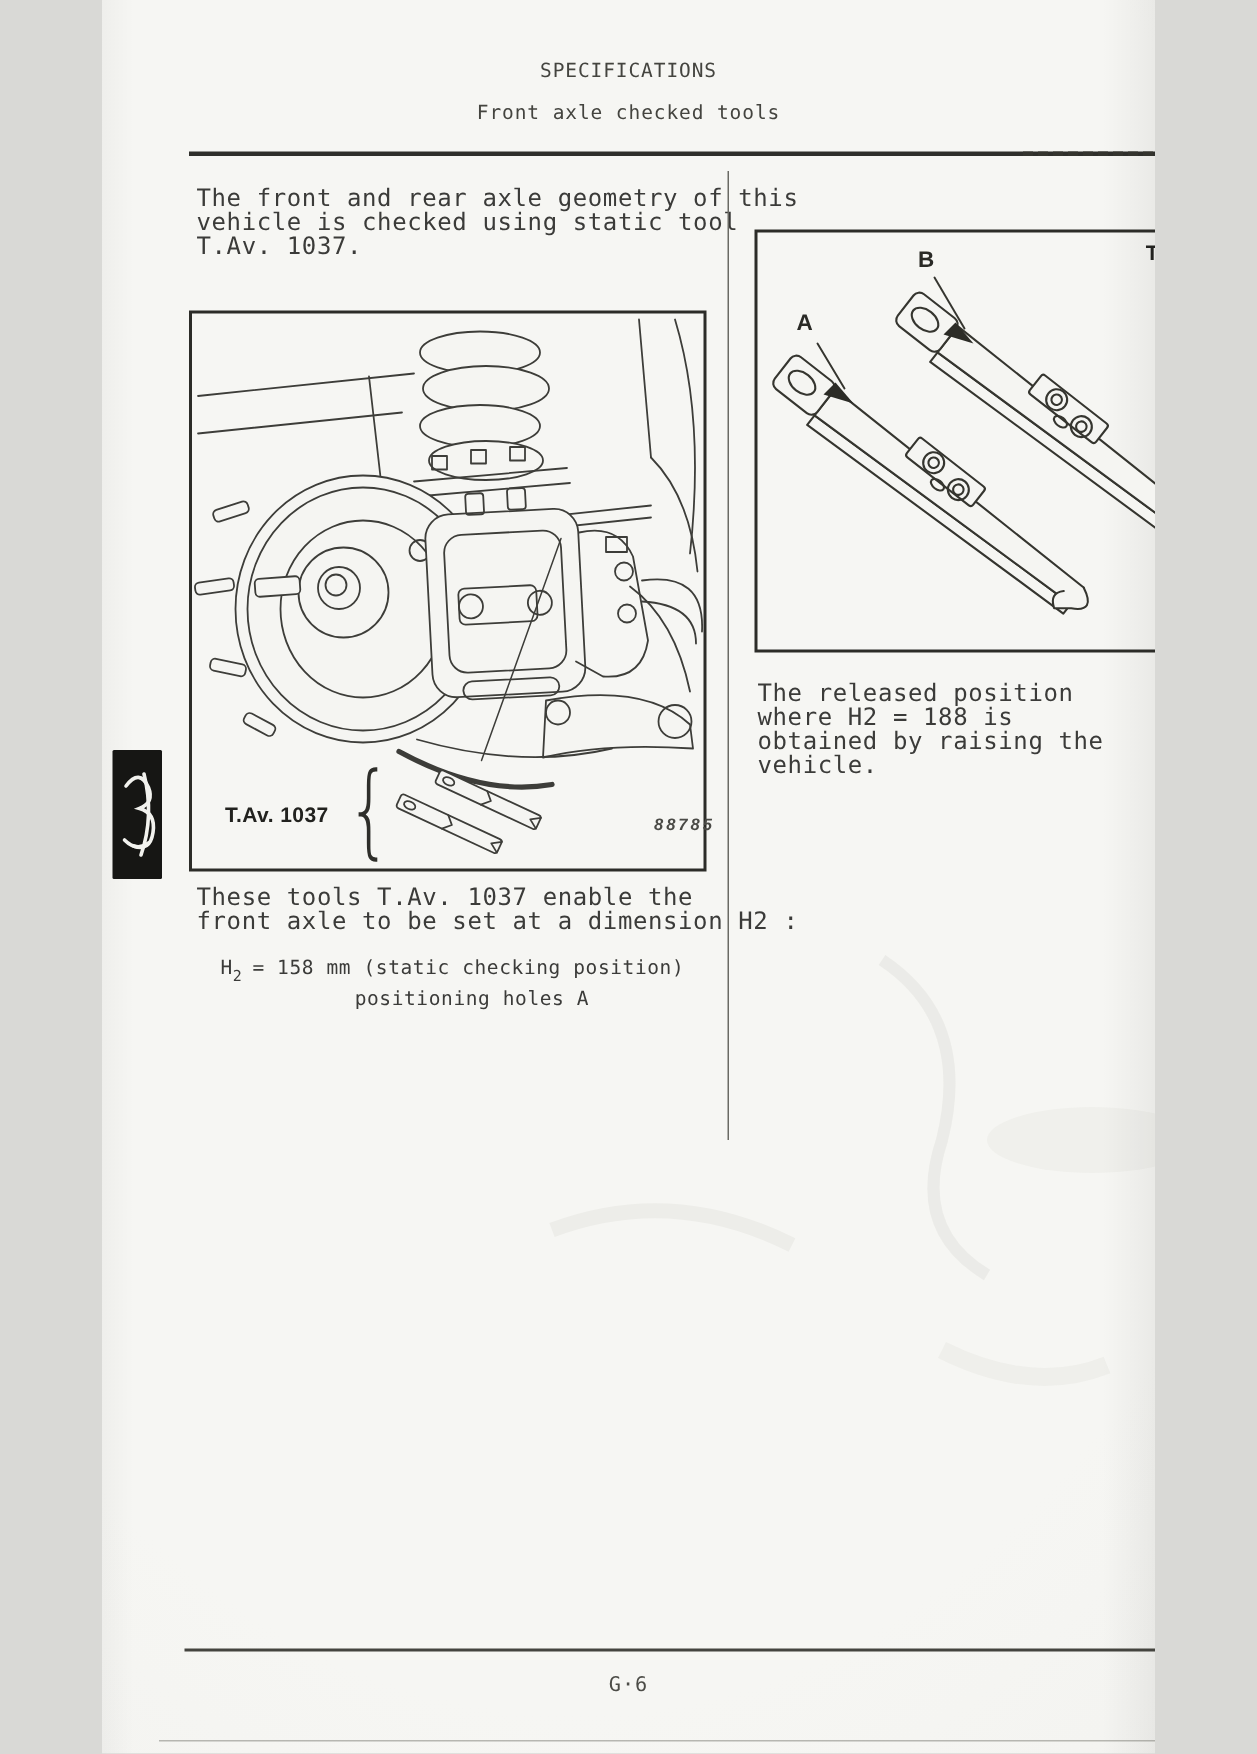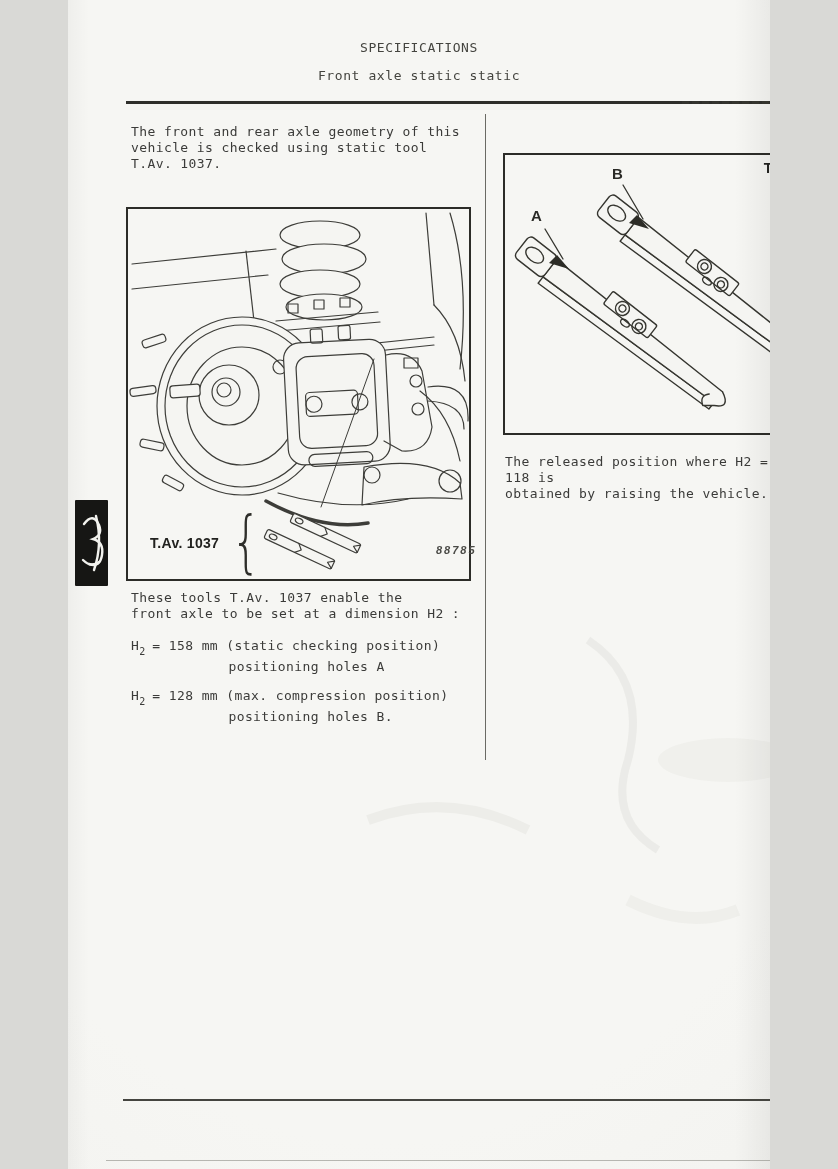--- a/index.html
+++ b/index.html
@@ -6,21 +6,21 @@
   .page{
     position:relative;width:702px;height:1169px;margin:0 auto;overflow:hidden;
     background:
       linear-gradient(90deg, rgba(0,0,0,0.03) 0, rgba(0,0,0,0) 3%, rgba(0,0,0,0) 95%, rgba(0,0,0,0.05) 100%),
       radial-gradient(130% 105% at 45% 40%, #f6f6f3 55%, #efefec 100%);
     font-family:"DejaVu Sans Mono", monospace;
     color:#383836;
   }
   .mono{
     font-family:"DejaVu Sans Mono", monospace;
-    font-size:13px;line-height:16px;letter-spacing:0.4px;
+    font-size:16px;line-height:16px;letter-spacing:0.4px;
     white-space:pre-line;color:#3b3b39;
   }
   .abs{position:absolute;}
   .title{width:100%;text-align:center;font-size:13px;letter-spacing:0.6px;color:#44443f;}
   .rule{background:#2f2f2b;}
   .figure{position:absolute;border:2px solid #2c2c28;background:transparent;}
   .tool-label{
     font-family:"Liberation Sans", sans-serif;font-weight:bold;
     font-size:14px;color:#22221f;letter-spacing:0.3px;
   }
@@ -29,21 +29,21 @@
     color:#4a4a46;letter-spacing:2px;font-style:italic;
   }
   .marker{
     font-family:"Liberation Sans", sans-serif;font-weight:bold;
     font-size:15px;color:#2a2a26;
   }
   .brace{
     font-family:"DejaVu Sans", sans-serif;font-size:56px;font-weight:300;
     color:#2e2e2a;transform:scale(0.85,1.22);transform-origin:top left;line-height:60px;
   }
-  .dim-line{font-family:"DejaVu Sans Mono", monospace;font-size:13px;letter-spacing:0.4px;color:#3b3b39;}
+  .dim-line{font-family:"DejaVu Sans Mono", monospace;font-size:13px;letter-spacing:0.4px;color:#3b3b39;margin-left:16px;}
   .dim-sub{font-size:10px;letter-spacing:0;vertical-align:-5px;}
   .dim-val{margin-left:7px;}
   .dim-note{font-family:"DejaVu Sans Mono", monospace;font-size:13px;letter-spacing:0.4px;color:#3b3b39;margin-left:42px;margin-top:2px;text-align:center;}
   .tab{
     position:absolute;left:7px;top:500px;width:33px;height:86px;
     background:#161614;border-radius:1px;
   }
   svg{display:block;}
 </style>
 </head>
@@ -54,21 +54,21 @@
   <svg class="abs" style="left:0;top:0;" width="838" height="1169" viewBox="0 0 838 1169">
     <path d="M520 640 q60 40 40 120 q-20 60 30 90" stroke="rgba(130,128,118,0.09)" stroke-width="8" fill="none"></path>
     <path d="M300 820 q80 -30 160 10" stroke="rgba(130,128,118,0.07)" stroke-width="10" fill="none"></path>
     <path d="M560 900 q60 30 110 10" stroke="rgba(130,128,118,0.06)" stroke-width="12" fill="none"></path>
     <ellipse cx="660" cy="760" rx="70" ry="22" fill="rgba(130,128,118,0.05)"></ellipse>
     <path d="M782 700 q12 20 0 42" stroke="rgba(110,110,103,0.35)" stroke-width="1.4" fill="none"></path>
     <path d="M786 725 q8 16 -2 30" stroke="rgba(110,110,103,0.18)" stroke-width="1.2" fill="none"></path>
   </svg>
 
   <div class="abs title" style="top:40px;">SPECIFICATIONS</div>
-  <div class="abs title" style="top:68px;">Front axle static static</div>
+  <div class="abs title" style="top:68px;">Front axle checked tools</div>
   <div class="abs rule" style="left:58px;top:101px;width:702px;height:2.5px;"></div>
   <div class="abs" style="left:614px;top:101px;width:160px;height:3px;background:repeating-linear-gradient(90deg,#34342e 0 7px,rgba(0,0,0,0) 7px 10px);"></div>
   <svg class="abs" style="left:742px;top:76px;" width="54" height="58" viewBox="0 0 54 58">
     <path d="M12 24 q18 -16 30 -2 q8 10 -4 17 q-12 6 -18 -3" stroke="#8b8b85" stroke-width="1.6" fill="none"></path>
     <path d="M20 36 q-4 16 14 14" stroke="#55554f" stroke-width="2" fill="none"></path>
   </svg>
 
   <div class="abs mono" style="left:63px;top:124px;">The front and rear axle geometry of this
 vehicle is checked using static tool
 T.Av. 1037.</div>
@@ -168,24 +168,20 @@
   </div>
 
   <div class="abs mono" style="left:63px;top:590px;">These tools T.Av. 1037 enable the
 front axle to be set at a dimension H2 :</div>
 
   <div class="abs" style="left:63px;top:638px;">
     <div class="dim-line"><span>H</span><span class="dim-sub">2</span><span class="dim-val">= 158 mm (static checking position)</span></div>
     <div class="dim-note">positioning holes A</div>
   </div>
 
-  <div class="abs" style="left:63px;top:688px;">
-    <div class="dim-line"><span>H</span><span class="dim-sub">2</span><span class="dim-val">= 128 mm (max. compression position)</span></div>
-    <div class="dim-note">positioning holes B.</div>
-  </div>
 
   <div class="abs" style="left:417px;top:114px;width:1px;height:646px;background:#6a6a64;"></div>
 
   <div class="figure" style="left:435px;top:153px;width:342px;height:278px;">
     <svg width="342" height="278" viewBox="0 0 342 278" stroke="#35352f" fill="none" stroke-width="1.4" stroke-linecap="round" stroke-linejoin="round">
 
       <g transform="translate(104,42) rotate(38)">
         <polygon points="36,20 248,14 248,22 36,28" fill="#f5f5f2"></polygon>
         <polygon points="36,-2 248,0 248,14 36,20" fill="#f5f5f2"></polygon>
         <rect x="0" y="-5" width="36" height="27" rx="5" fill="#f5f5f2"></rect>
@@ -218,19 +214,20 @@
 
       <path d="M40 74 L58 104" stroke-width="1.3"></path>
       <path d="M64 114 L52 100 L44 108 Z" fill="#2c2c27" stroke="none"></path>
     </svg>
     <div class="abs tool-label" style="right:14px;top:5px;">T.Av. 1037</div>
     <div class="abs marker" style="left:107px;top:10px;">B</div>
     <div class="abs marker" style="left:26px;top:52px;">A</div>
     <div class="abs fig-num" style="left:281px;top:245px;">88772</div>
   </div>
 
-  <div class="abs mono" style="left:437px;top:454px;">The released position where H2 = 118 is
+  <div class="abs mono" style="left:437px;top:454px;">The released position where H2 = 188 is
 obtained by raising the vehicle.</div>
 
   <div class="abs rule" style="left:55px;top:1099px;width:736px;height:1.6px;background:#44443f;"></div>
+  <div class="abs title" style="top:1115px;font-size:13.5px;color:#4c4c47;">G·6</div>
   <div class="abs" style="left:38px;top:1160px;width:800px;height:1px;background:rgba(120,120,112,0.5);"></div>
 
 </div>
 
 </body></html>

